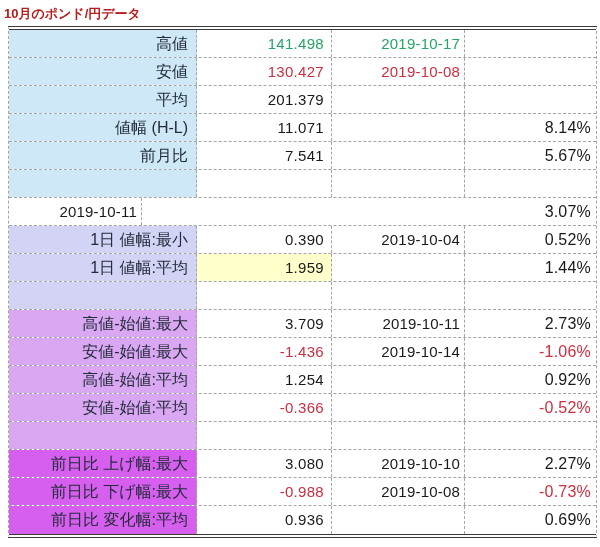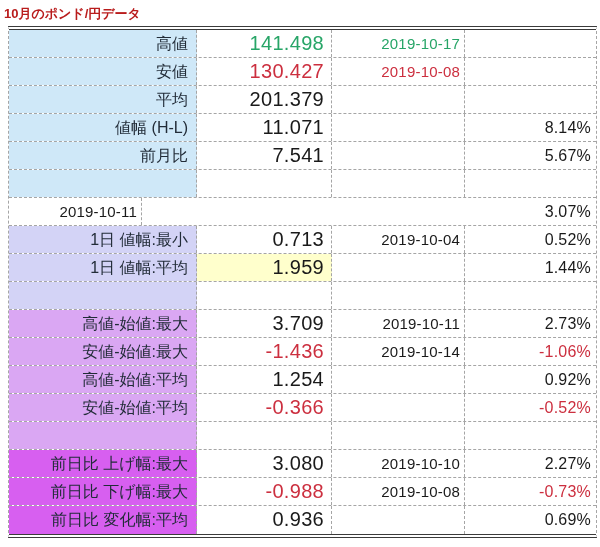--- a/index.html
+++ b/index.html
@@ -32,21 +32,21 @@
   }
   .row:last-child{border-bottom:none;}
   .cell{box-sizing:border-box;overflow:hidden;}
   .c-label{
     width:188px;text-align:right;padding-right:8px;
     font-size:16px;color:#222c38;
     border-right:1px dashed var(--grid);
   }
   .c-value{
     width:135px;text-align:right;padding-right:7px;
-    font-size:20px;color:#1a1a1a;letter-spacing:0.3px;
+    font-size:15px;color:#1a1a1a;letter-spacing:0.3px;
     border-right:1px dashed var(--grid);
   }
   .c-date{
     width:133px;text-align:right;padding-right:4px;
     font-size:15px;color:#1a1a1a;letter-spacing:0.2px;
     border-right:1px dashed var(--grid);
   }
   .c-pct{
     flex:1;text-align:right;padding-right:5px;
     font-size:16px;color:#1a1a1a;letter-spacing:0.2px;
@@ -100,21 +100,21 @@
     <div class="cell c-value"></div>
     <div class="cell c-date"></div>
     <div class="cell c-pct"></div>
   </div>
     <div class="row">
     <div class="cell c-date">2019-10-11</div>
     <div class="cell c-pct">3.07%</div>
   </div>
     <div class="row">
     <div class="cell c-label sec2">1日 値幅:最小</div>
-    <div class="cell c-value">0.713</div>
+    <div class="cell c-value">0.390</div>
     <div class="cell c-date">2019-10-04</div>
     <div class="cell c-pct">0.52%</div>
   </div>
     <div class="row">
     <div class="cell c-label sec2">1日 値幅:平均</div>
     <div class="cell c-value highlight">1.959</div>
     <div class="cell c-date"></div>
     <div class="cell c-pct">1.44%</div>
   </div>
     <div class="row">

